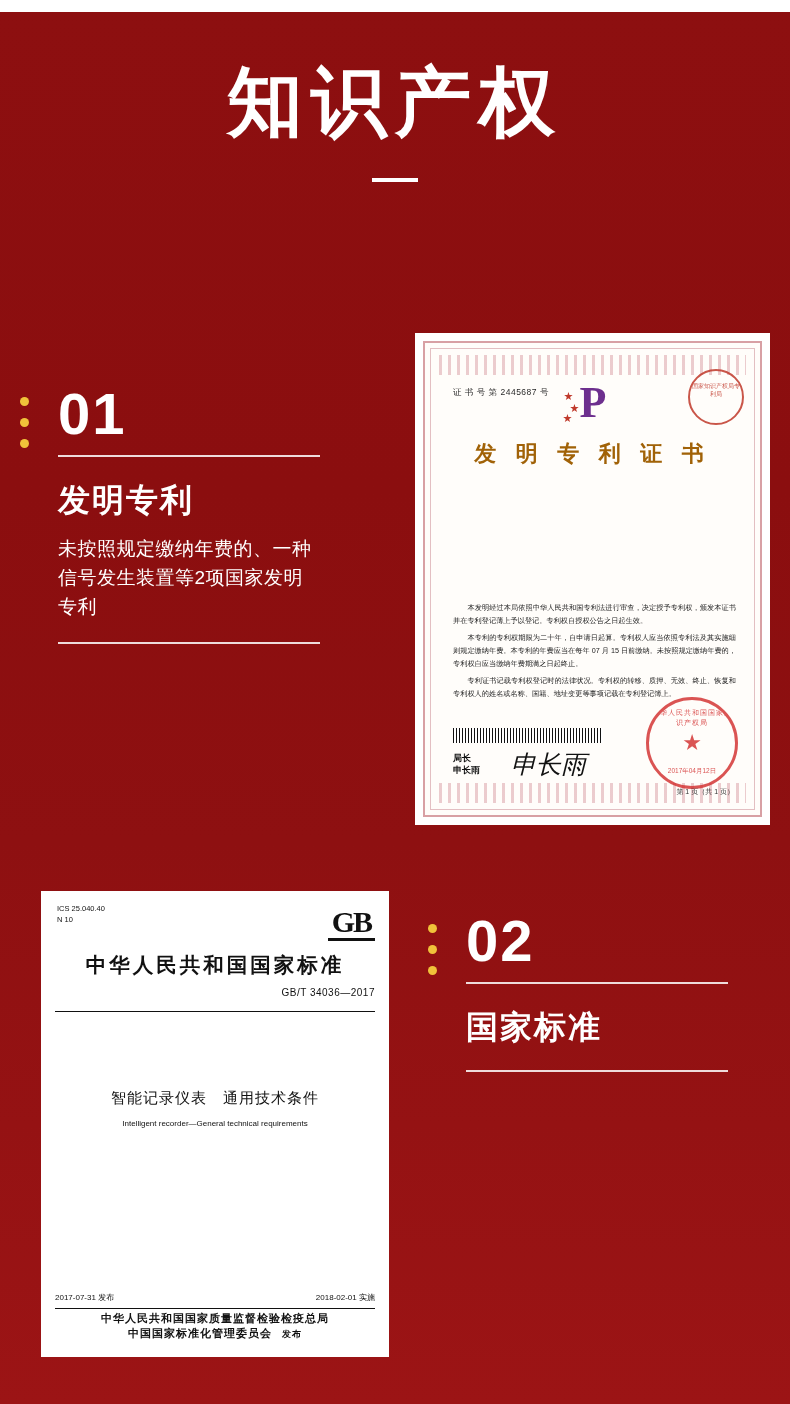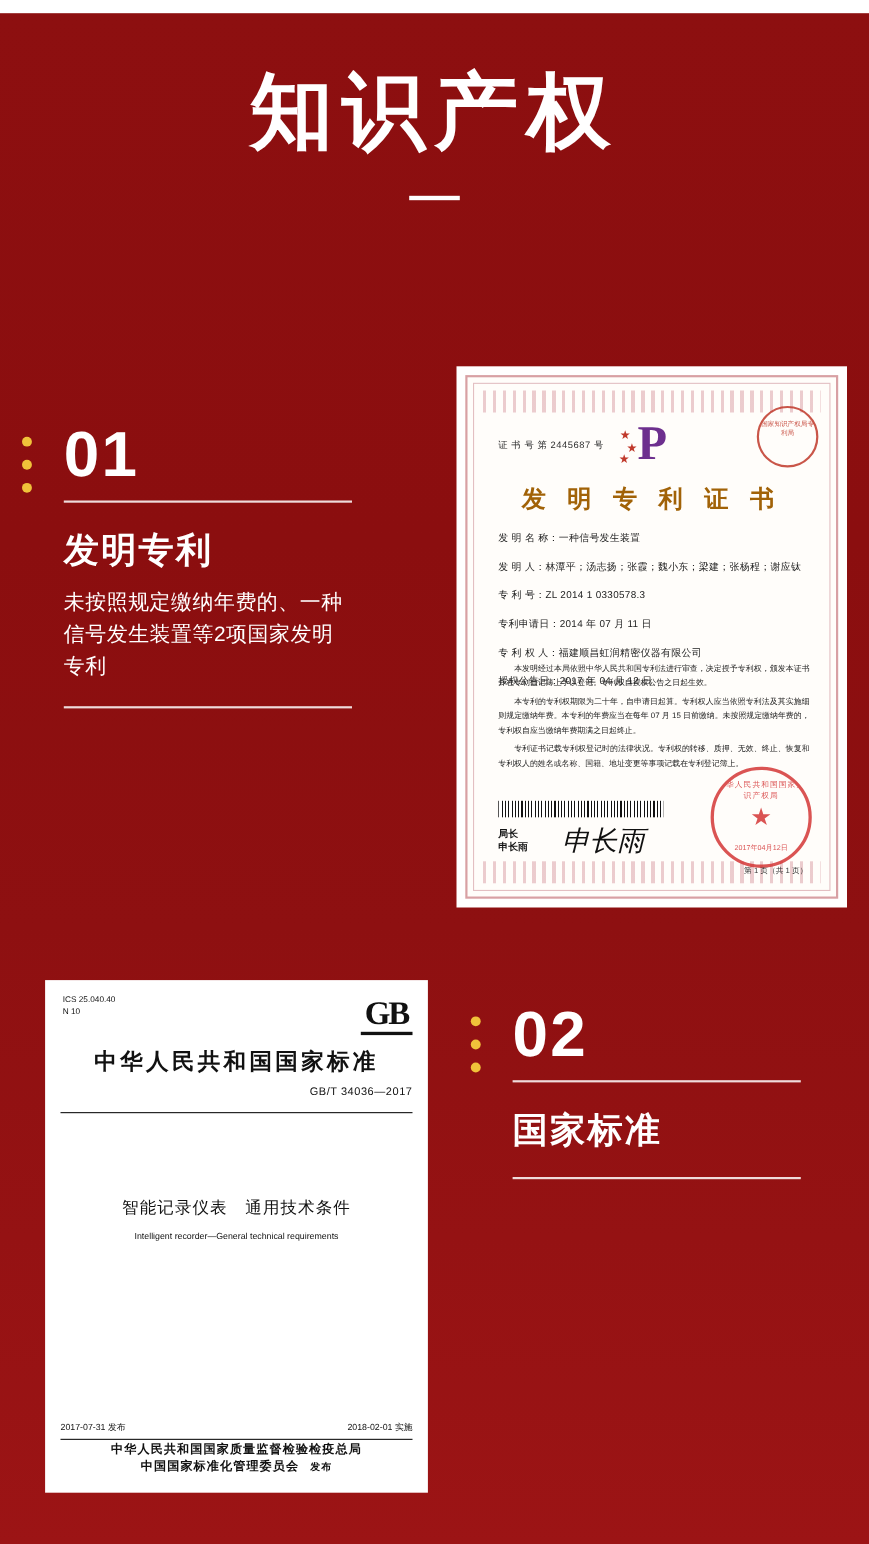--- a/index.html
+++ b/index.html
@@ -140,21 +140,21 @@
   }
   .cert-bot-orn {
     position: absolute;
     left: 14px; right: 14px; bottom: 12px;
     height: 20px;
     background: repeating-linear-gradient(90deg, #e8c3c6 0px, #e8c3c6 3px, transparent 3px, transparent 9px);
     opacity: .85;
   }
   .cert-no {
     position: absolute;
-    left: 28px; top: 56px;
+    left: 28px; top: 44px;
     font-size: 8.5px;
     color: #2a2a2a;
     letter-spacing: .5px;
   }
   .cert-logo {
     position: absolute;
     left: 50%; top: 38px;
     transform: translateX(-50%);
     width: 62px; height: 48px;
   }
@@ -425,28 +425,20 @@
         <span class="star" style="left:2px; top:10px;">★</span>
         <span class="star" style="left:8px; top:22px;">★</span>
         <span class="star" style="left:1px; top:32px;">★</span>
         <span class="p-glyph">P</span>
       </div>
 
       <div class="cert-seal-tr">国家知识产权局专利局</div>
 
       <div class="cert-title">发 明 专 利 证 书</div>
 
-      <div class="cert-fields">
-        <div class="cert-field">发 明 名 称：一种信号发生装置</div>
-        <div class="cert-field">发 明 人：林潭平；汤志扬；张霞；魏小东；梁建；张杨程；谢应钛</div>
-        <div class="cert-field">专 利 号：ZL 2014 1 0330578.3</div>
-        <div class="cert-field">专利申请日：2014 年 07 月 11 日</div>
-        <div class="cert-field">专 利 权 人：福建顺昌虹润精密仪器有限公司</div>
-        <div class="cert-field">授权公告日：2017 年 04 月 12 日</div>
-      </div>
 
       <div class="cert-body">
         <p>本发明经过本局依照中华人民共和国专利法进行审查，决定授予专利权，颁发本证书并在专利登记薄上予以登记。专利权自授权公告之日起生效。</p>
         <p>本专利的专利权期限为二十年，自申请日起算。专利权人应当依照专利法及其实施细则规定缴纳年费。本专利的年费应当在每年 07 月 15 日前缴纳。未按照规定缴纳年费的，专利权自应当缴纳年费期满之日起终止。</p>
         <p>专利证书记载专利权登记时的法律状况。专利权的转移、质押、无效、终止、恢复和专利权人的姓名或名称、国籍、地址变更等事项记载在专利登记簿上。</p>
       </div>
 
       <div class="cert-barcode"></div>
       <div class="cert-sign-label">局长<br>申长雨</div>
       <div class="cert-sign">申长雨</div>

